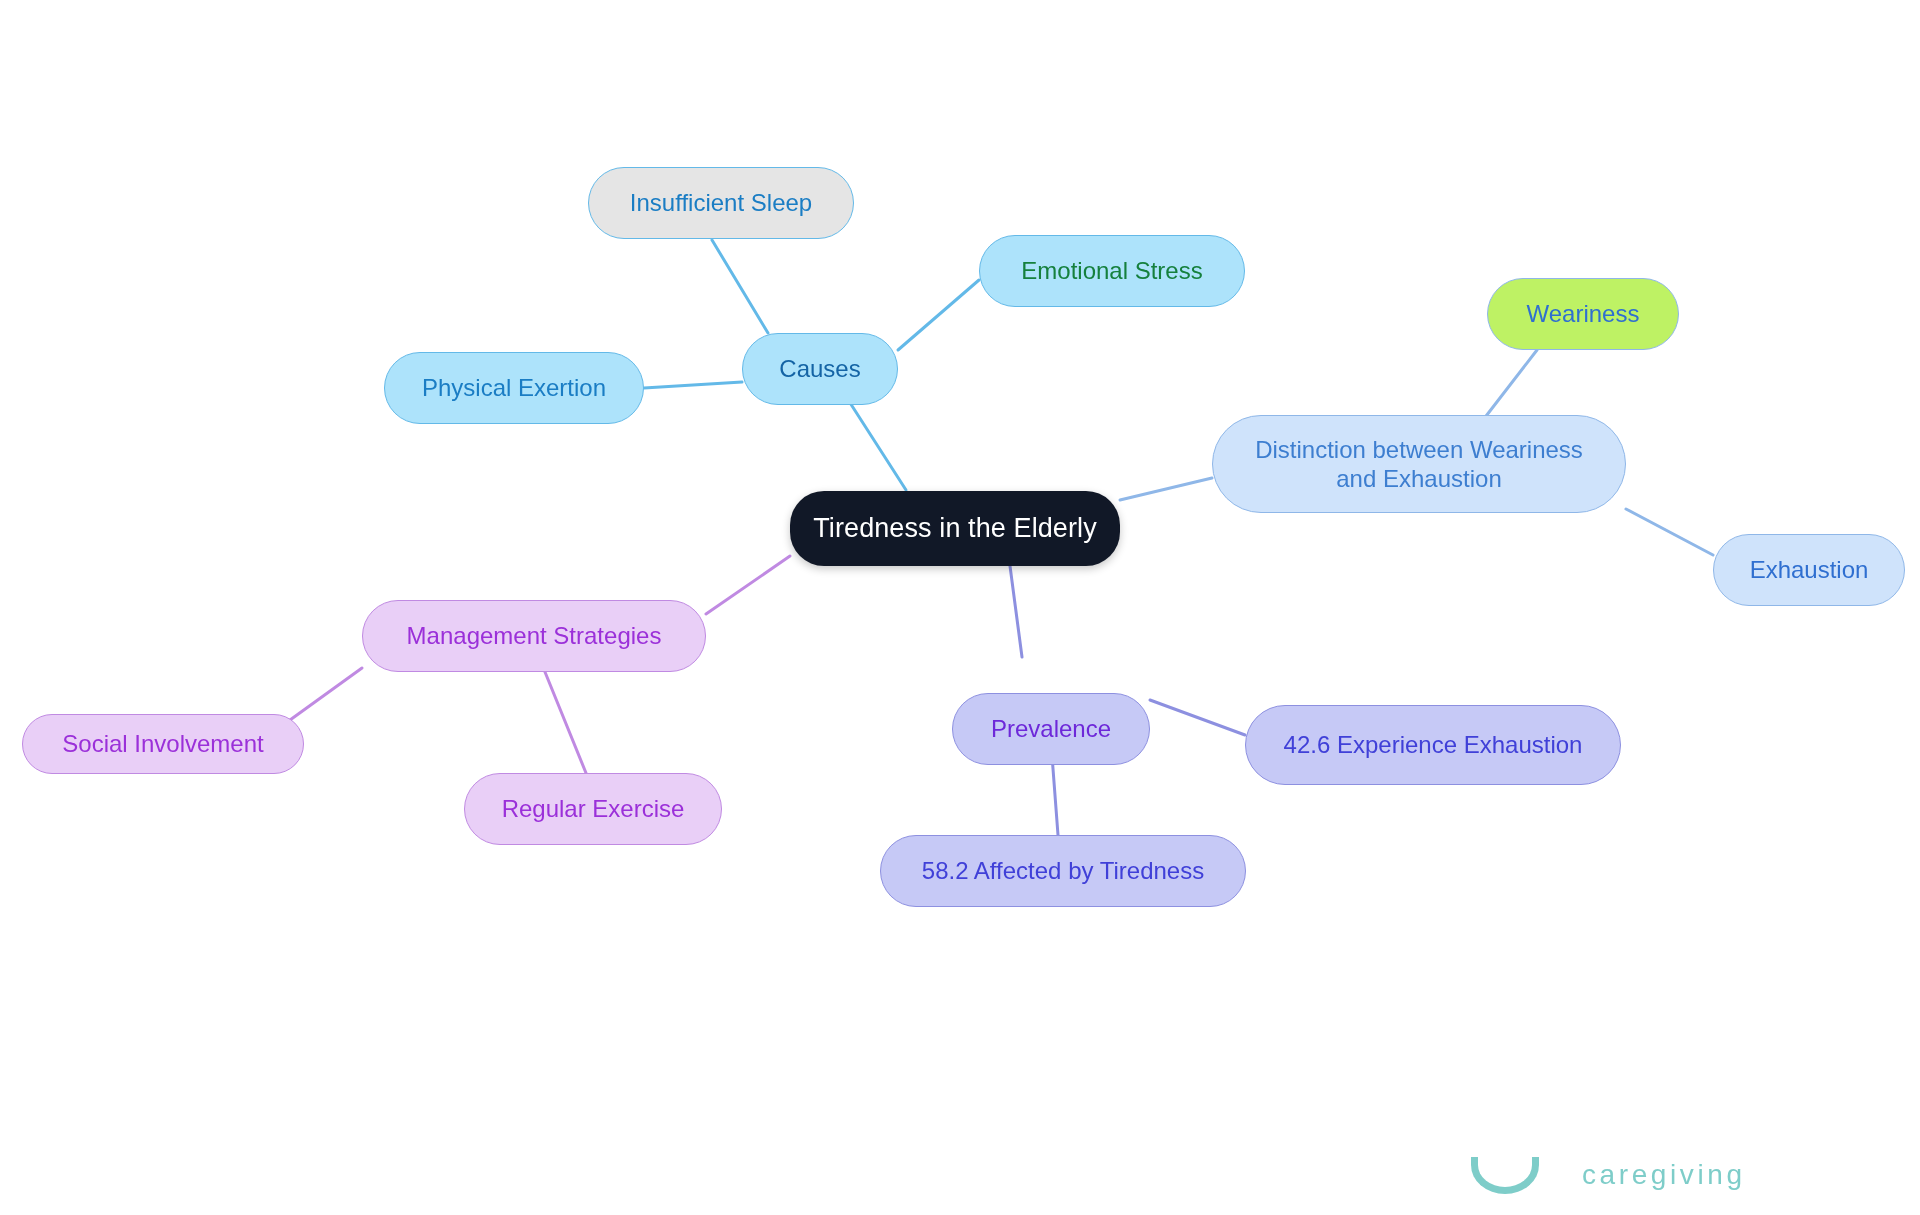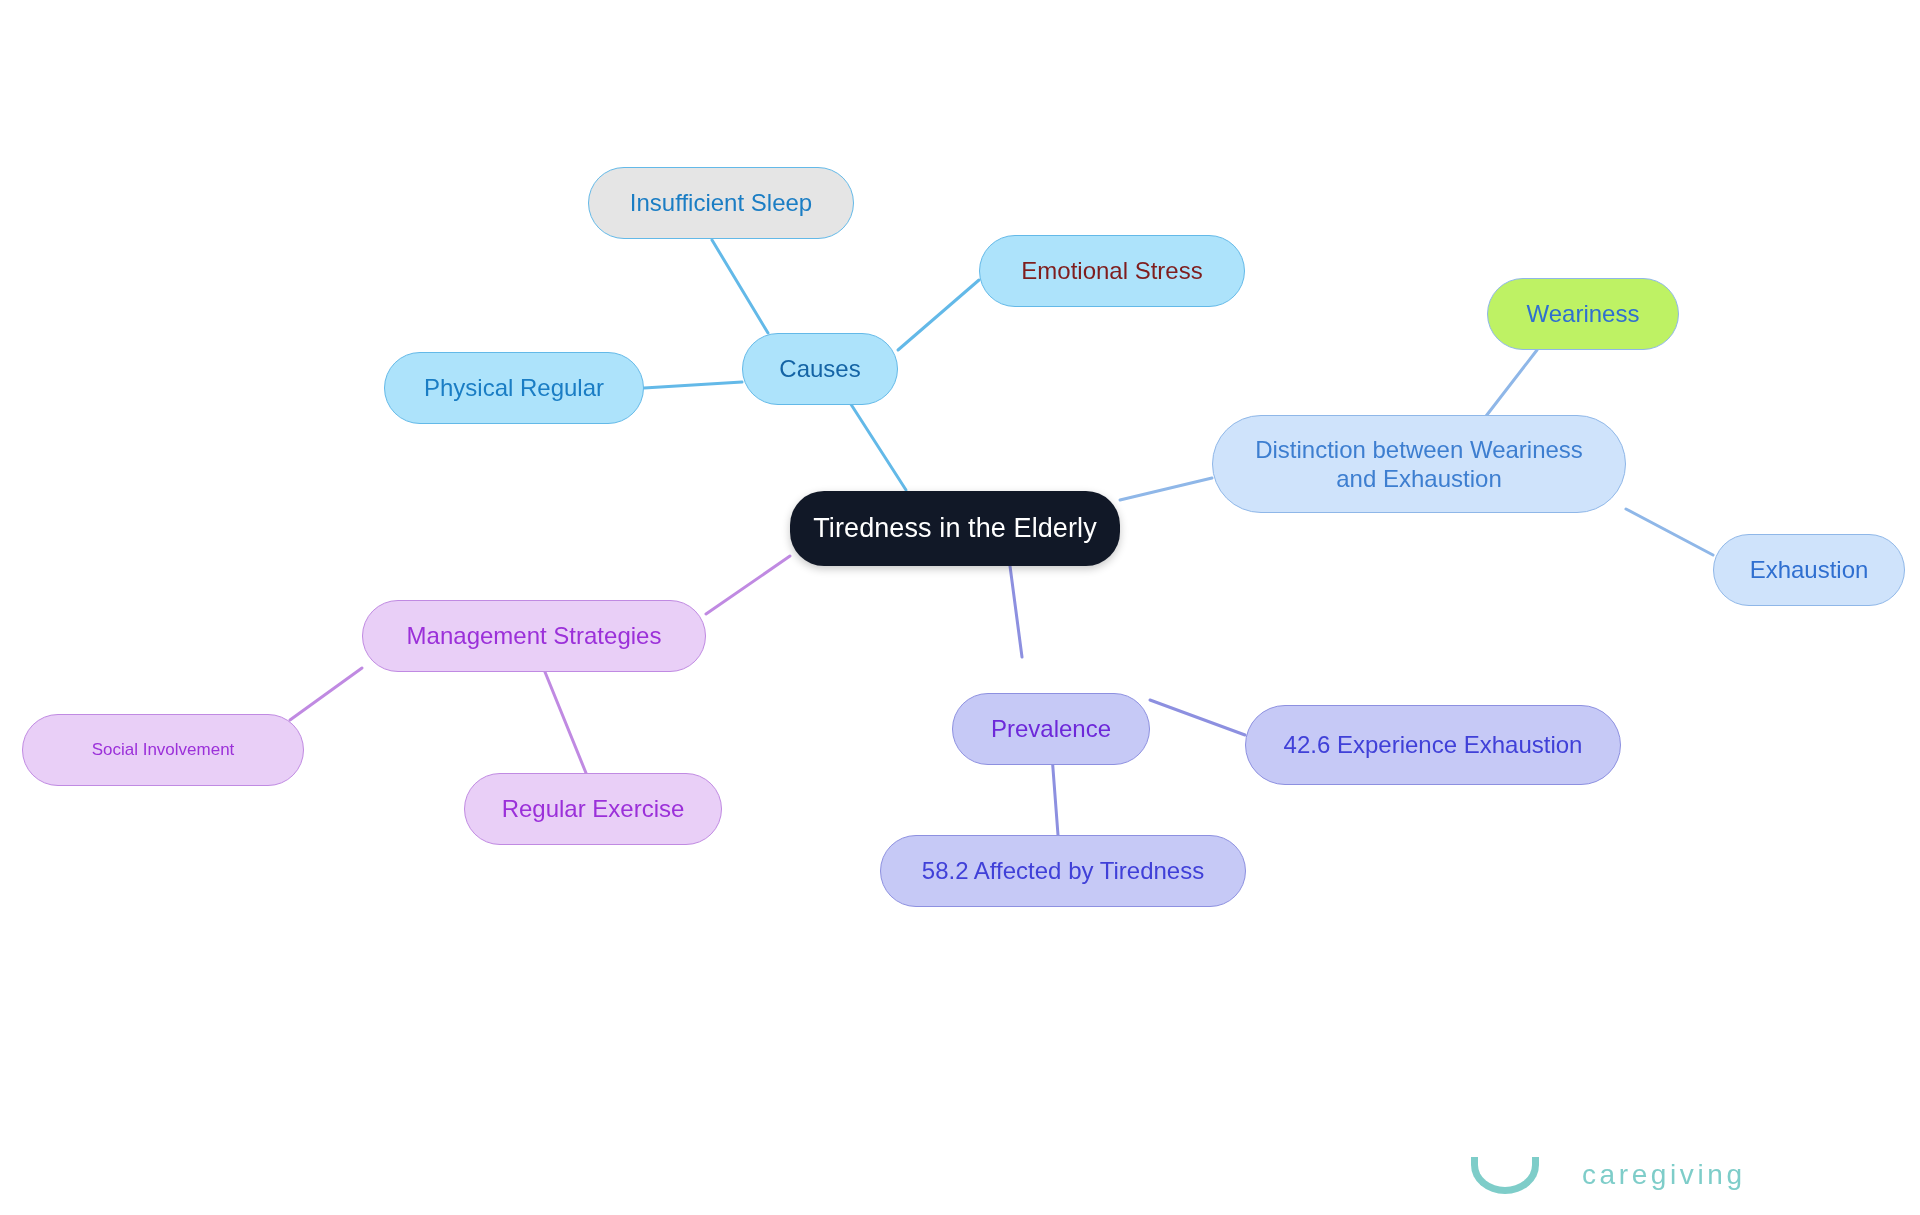--- a/index.html
+++ b/index.html
@@ -114,31 +114,31 @@
       <line x1="1050" y1="729" x2="1058" y2="835" stroke="#8d90e0" stroke-width="3" stroke-linecap="round"></line>
       <line x1="790" y1="556" x2="706" y2="614" stroke="#c08ae2" stroke-width="3" stroke-linecap="round"></line>
       <line x1="362" y1="668" x2="290" y2="720" stroke="#c08ae2" stroke-width="3" stroke-linecap="round"></line>
       <line x1="545" y1="672" x2="586" y2="773" stroke="#c08ae2" stroke-width="3" stroke-linecap="round"></line>
     </svg>
 
   <div id="node-layer">
       <div class="node root" style="left: 790px; top: 491px; width: 330px; height: 75px; background: rgb(17, 24, 39); border-color: rgb(17, 24, 39); color: rgb(255, 255, 255); font-size: 27px;"><span class="node-label">Tiredness in the Elderly</span></div>
       <div class="node" style="left: 742px; top: 333px; width: 156px; height: 72px; background: rgb(173, 227, 251); border-color: rgb(99, 185, 232); color: rgb(20, 100, 165); font-size: 24px;"><span class="node-label">Causes</span></div>
       <div class="node" style="left: 588px; top: 167px; width: 266px; height: 72px; background: #e5e5e5; border-color: rgb(99, 185, 232); color: rgb(26, 125, 196); font-size: 24px;"><span class="node-label">Insufficient Sleep</span></div>
-      <div class="node" style="left: 979px; top: 235px; width: 266px; height: 72px; background: rgb(173, 227, 251); border-color: rgb(99, 185, 232); color: #7f1d1d; font-size: 24px;"><span class="node-label">Emotional Stress</span></div>
-      <div class="node" style="left: 384px; top: 352px; width: 260px; height: 72px; background: rgb(173, 227, 251); border-color: rgb(99, 185, 232); color: rgb(26, 125, 196); font-size: 24px;"><span class="node-label">Physical Regular</span></div>
+      <div class="node" style="left: 979px; top: 235px; width: 266px; height: 72px; background: rgb(173, 227, 251); border-color: rgb(99, 185, 232); color: #15803d; font-size: 24px;"><span class="node-label">Emotional Stress</span></div>
+      <div class="node" style="left: 384px; top: 352px; width: 260px; height: 72px; background: rgb(173, 227, 251); border-color: rgb(99, 185, 232); color: rgb(26, 125, 196); font-size: 24px;"><span class="node-label">Physical Exertion</span></div>
       <div class="node" style="left: 1212px; top: 415px; width: 414px; height: 98px; background: rgb(207, 227, 251); border-color: rgb(143, 183, 232); color: rgb(61, 126, 208); font-size: 24px; justify-content: flex-end;"><span class="node-label">Distinction between Weariness
 and Exhaustion</span></div>
       <div class="node" style="left: 1487px; top: 278px; width: 192px; height: 72px; background: #bef264; border-color: rgb(143, 183, 232); color: rgb(47, 111, 208); font-size: 24px;"><span class="node-label">Weariness</span></div>
       <div class="node" style="left: 1713px; top: 534px; width: 192px; height: 72px; background: rgb(207, 227, 251); border-color: rgb(143, 183, 232); color: rgb(47, 111, 208); font-size: 24px;"><span class="node-label">Exhaustion</span></div>
       <div class="node" style="left: 952px; top: 693px; width: 198px; height: 72px; background: rgb(198, 201, 246); border-color: rgb(141, 144, 224); color: #6d28d9; font-size: 24px;"><span class="node-label">Prevalence</span></div>
       <div class="node" style="left: 1245px; top: 705px; width: 376px; height: 80px; background: rgb(198, 201, 246); border-color: rgb(141, 144, 224); color: rgb(64, 64, 216); font-size: 24px;"><span class="node-label">42.6 Experience Exhaustion</span></div>
       <div class="node" style="left: 880px; top: 835px; width: 366px; height: 72px; background: rgb(198, 201, 246); border-color: rgb(141, 144, 224); color: rgb(64, 64, 216); font-size: 24px;"><span class="node-label">58.2 Affected by Tiredness</span></div>
       <div class="node" style="left: 362px; top: 600px; width: 344px; height: 72px; background: rgb(233, 207, 247); border-color: rgb(192, 138, 226); color: rgb(155, 48, 217); font-size: 24px;"><span class="node-label">Management Strategies</span></div>
-      <div class="node" style="left: 22px; top: 714px; width: 282px; height: 72px; background: rgb(233, 207, 247); border-color: rgb(192, 138, 226); color: rgb(155, 48, 217); font-size: 17px;"><span class="node-label">Social Involvement</span></div>
+      <div class="node" style="left: 22px; top: 714px; width: 282px; height: 60px; background: rgb(233, 207, 247); border-color: rgb(192, 138, 226); color: rgb(155, 48, 217); font-size: 24px;"><span class="node-label">Social Involvement</span></div>
       <div class="node" style="left: 464px; top: 773px; width: 258px; height: 72px; background: rgb(233, 207, 247); border-color: rgb(192, 138, 226); color: rgb(155, 48, 217); font-size: 24px;"><span class="node-label">Regular Exercise</span></div>
     </div>
 
   <div class="logo">
     <div class="logo-smile" style="border-color: transparent rgb(126, 205, 201) rgb(126, 205, 201);"></div>
     <div class="logo-sub" style="color: rgb(126, 205, 201);">caregiving</div>
   </div>
 
 </div>
 

